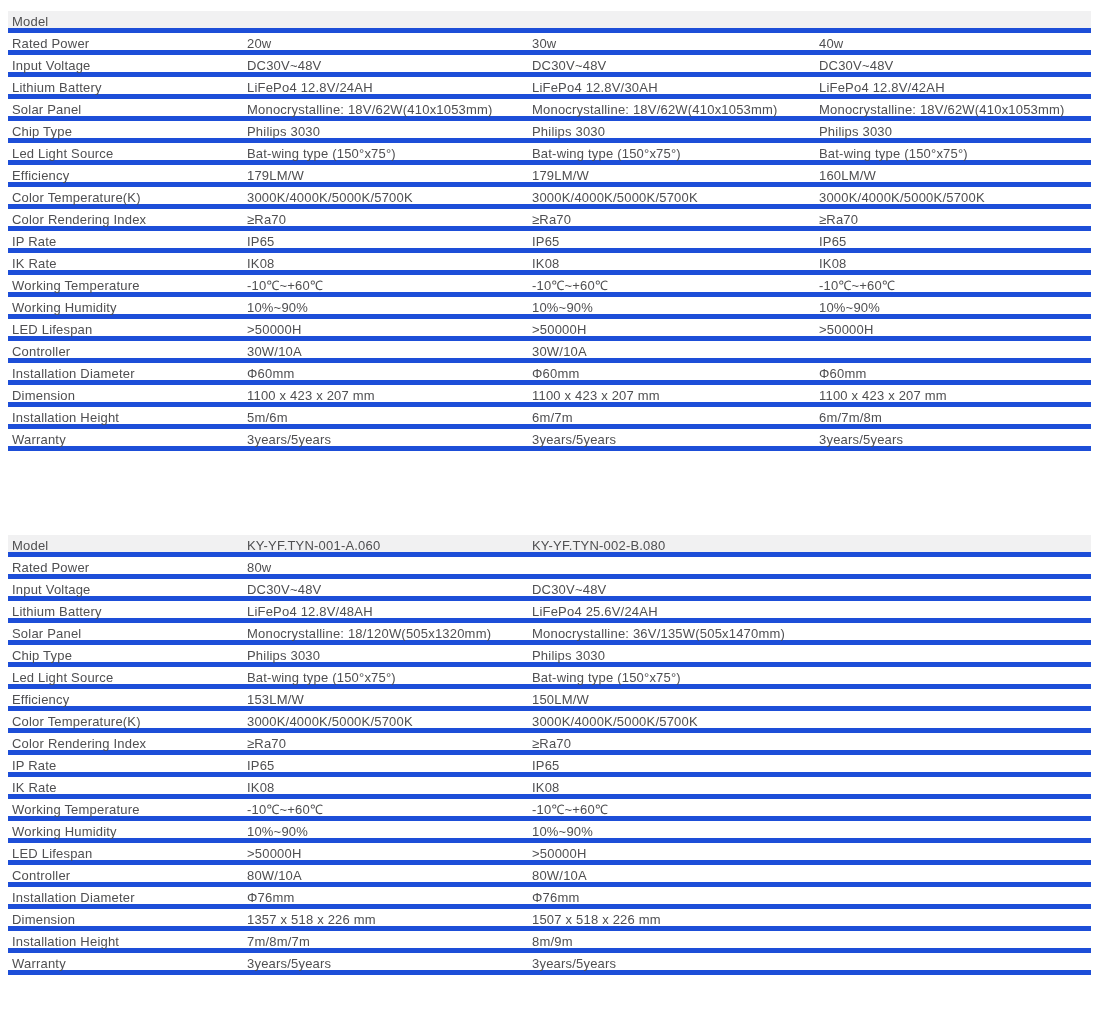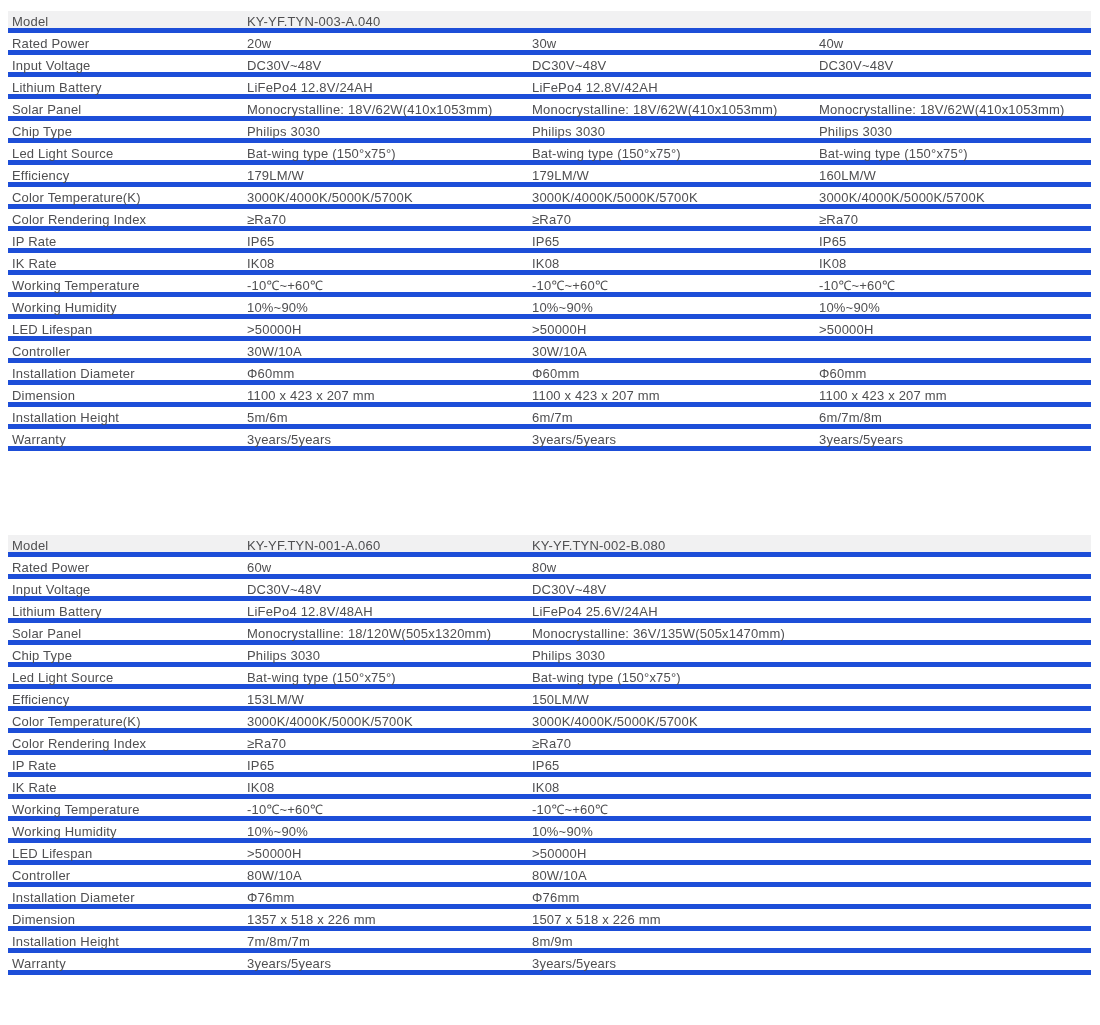--- a/index.html
+++ b/index.html
@@ -45,37 +45,37 @@
     line-height: 21px;
   }
 </style>
 </head>
 <body>
 
 <div class="page">
   <section class="spec-table table-1">
       <div class="row header-row">
         <div class="cell label-cell">Model</div>
-        <div class="cell value-cell">KY-YF.TYN-003-A.040</div>
       </div>
       <div class="row">
         <div class="cell label-cell">Rated Power</div>
         <div class="cell value-cell">20w</div>
         <div class="cell value-cell">30w</div>
         <div class="cell value-cell">40w</div>
       </div>
       <div class="row">
         <div class="cell label-cell">Input Voltage</div>
         <div class="cell value-cell">DC30V~48V</div>
         <div class="cell value-cell">DC30V~48V</div>
         <div class="cell value-cell">DC30V~48V</div>
       </div>
       <div class="row">
         <div class="cell label-cell">Lithium Battery</div>
         <div class="cell value-cell">LiFePo4 12.8V/24AH</div>
+        <div class="cell value-cell">LiFePo4 12.8V/30AH</div>
         <div class="cell value-cell">LiFePo4 12.8V/42AH</div>
       </div>
       <div class="row">
         <div class="cell label-cell">Solar Panel</div>
         <div class="cell value-cell">Monocrystalline: 18V/62W(410x1053mm)</div>
         <div class="cell value-cell">Monocrystalline: 18V/62W(410x1053mm)</div>
         <div class="cell value-cell">Monocrystalline: 18V/62W(410x1053mm)</div>
       </div>
       <div class="row">
         <div class="cell label-cell">Chip Type</div>
@@ -168,21 +168,20 @@
       </div>
     </section>
   <section class="spec-table table-2">
       <div class="row header-row">
         <div class="cell label-cell">Model</div>
         <div class="cell value-cell">KY-YF.TYN-001-A.060</div>
         <div class="cell value-cell">KY-YF.TYN-002-B.080</div>
       </div>
       <div class="row">
         <div class="cell label-cell">Rated Power</div>
-        <div class="cell value-cell">60w</div>
         <div class="cell value-cell">80w</div>
       </div>
       <div class="row">
         <div class="cell label-cell">Input Voltage</div>
         <div class="cell value-cell">DC30V~48V</div>
         <div class="cell value-cell">DC30V~48V</div>
       </div>
       <div class="row">
         <div class="cell label-cell">Lithium Battery</div>
         <div class="cell value-cell">LiFePo4 12.8V/48AH</div>

